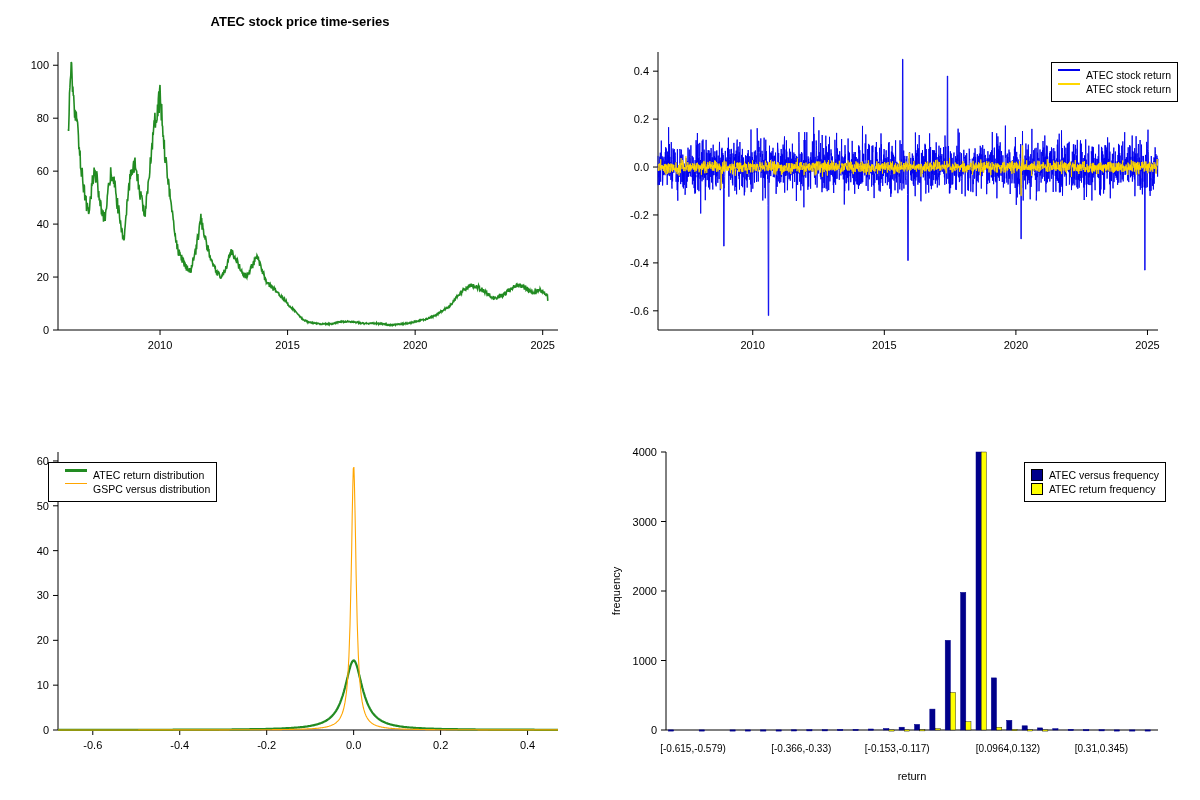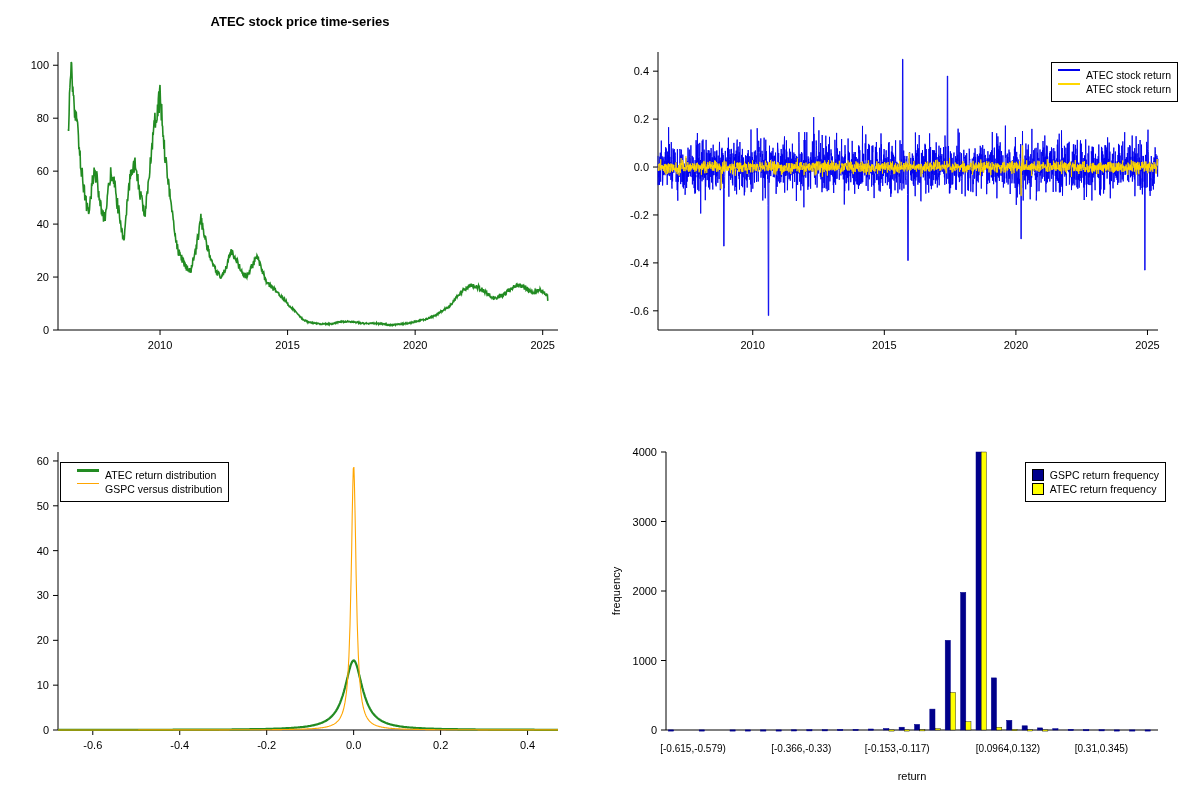--- a/index.html
+++ b/index.html
@@ -118,21 +118,21 @@
           <line x1="58" y1="150.6451612903226" x2="53" y2="150.6451612903226" stroke="#000"></line>
           <text x="49" y="154.6451612903226" text-anchor="end" font-size="11" font-family="Liberation Sans, sans-serif" fill="#000">40</text>
           <line x1="58" y1="105.80645161290323" x2="53" y2="105.80645161290323" stroke="#000"></line>
           <text x="49" y="109.80645161290323" text-anchor="end" font-size="11" font-family="Liberation Sans, sans-serif" fill="#000">50</text>
           <line x1="58" y1="60.96774193548384" x2="53" y2="60.96774193548384" stroke="#000"></line>
           <text x="49" y="64.96774193548384" text-anchor="end" font-size="11" font-family="Liberation Sans, sans-serif" fill="#000">60</text>
           <path d="M58.0,329.9 L58.6,329.9 L59.1,329.9 L59.7,329.9 L60.2,329.9 L60.8,329.9 L61.3,329.9 L61.9,329.9 L62.4,329.9 L63.0,329.9 L63.6,329.9 L64.1,329.9 L64.7,329.9 L65.2,329.9 L65.8,329.9 L66.3,329.9 L66.9,329.9 L67.5,329.9 L68.0,329.9 L68.6,329.9 L69.1,329.9 L69.7,329.9 L70.2,329.9 L70.8,329.9 L71.3,329.9 L71.9,329.9 L72.5,329.9 L73.0,329.9 L73.6,329.9 L74.1,329.9 L74.7,329.9 L75.2,329.9 L75.8,329.9 L76.4,329.9 L76.9,329.9 L77.5,329.9 L78.0,329.9 L78.6,329.9 L79.1,329.9 L79.7,329.9 L80.2,329.9 L80.8,329.9 L81.4,329.9 L81.9,329.9 L82.5,329.9 L83.0,329.9 L83.6,329.9 L84.1,329.9 L84.7,329.9 L85.3,329.9 L85.8,329.9 L86.4,329.9 L86.9,329.9 L87.5,329.9 L88.0,329.9 L88.6,329.9 L89.1,329.9 L89.7,329.9 L90.3,329.9 L90.8,329.9 L91.4,329.9 L91.9,329.9 L92.5,329.9 L93.0,329.9 L93.6,329.9 L94.2,329.9 L94.7,329.9 L95.3,329.9 L95.8,329.9 L96.4,329.9 L96.9,329.9 L97.5,329.9 L98.0,329.9 L98.6,329.9 L99.2,329.9 L99.7,329.9 L100.3,329.9 L100.8,329.9 L101.4,329.9 L101.9,329.9 L102.5,329.9 L103.1,329.9 L103.6,329.9 L104.2,329.9 L104.7,329.9 L105.3,329.9 L105.8,329.9 L106.4,329.9 L106.9,329.9 L107.5,329.9 L108.1,329.9 L108.6,329.9 L109.2,329.9 L109.7,329.9 L110.3,329.9 L110.8,329.9 L111.4,329.9 L111.9,329.9 L112.5,329.9 L113.1,329.9 L113.6,329.9 L114.2,329.9 L114.7,329.9 L115.3,329.9 L115.8,329.9 L116.4,329.9 L117.0,329.9 L117.5,329.9 L118.1,329.9 L118.6,329.9 L119.2,329.9 L119.7,329.9 L120.3,329.8 L120.8,329.8 L121.4,329.8 L122.0,329.8 L122.5,329.8 L123.1,329.8 L123.6,329.8 L124.2,329.8 L124.7,329.8 L125.3,329.8 L125.9,329.8 L126.4,329.8 L127.0,329.8 L127.5,329.8 L128.1,329.8 L128.6,329.8 L129.2,329.8 L129.7,329.8 L130.3,329.8 L130.9,329.8 L131.4,329.8 L132.0,329.8 L132.5,329.8 L133.1,329.8 L133.6,329.8 L134.2,329.8 L134.8,329.8 L135.3,329.8 L135.9,329.8 L136.4,329.8 L137.0,329.8 L137.5,329.8 L138.1,329.8 L138.6,329.8 L139.2,329.8 L139.8,329.8 L140.3,329.8 L140.9,329.8 L141.4,329.8 L142.0,329.8 L142.5,329.8 L143.1,329.8 L143.7,329.8 L144.2,329.8 L144.8,329.8 L145.3,329.8 L145.9,329.8 L146.4,329.8 L147.0,329.8 L147.5,329.8 L148.1,329.8 L148.7,329.8 L149.2,329.8 L149.8,329.8 L150.3,329.8 L150.9,329.8 L151.4,329.8 L152.0,329.8 L152.5,329.8 L153.1,329.8 L153.7,329.8 L154.2,329.8 L154.8,329.8 L155.3,329.8 L155.9,329.8 L156.4,329.8 L157.0,329.8 L157.6,329.8 L158.1,329.8 L158.7,329.8 L159.2,329.8 L159.8,329.8 L160.3,329.8 L160.9,329.8 L161.4,329.8 L162.0,329.8 L162.6,329.8 L163.1,329.8 L163.7,329.8 L164.2,329.8 L164.8,329.8 L165.3,329.8 L165.9,329.8 L166.5,329.8 L167.0,329.8 L167.6,329.8 L168.1,329.8 L168.7,329.8 L169.2,329.8 L169.8,329.8 L170.3,329.8 L170.9,329.8 L171.5,329.8 L172.0,329.8 L172.6,329.8 L173.1,329.7 L173.7,329.7 L174.2,329.7 L174.8,329.7 L175.4,329.7 L175.9,329.7 L176.5,329.7 L177.0,329.7 L177.6,329.7 L178.1,329.7 L178.7,329.7 L179.2,329.7 L179.8,329.7 L180.4,329.7 L180.9,329.7 L181.5,329.7 L182.0,329.7 L182.6,329.7 L183.1,329.7 L183.7,329.7 L184.3,329.7 L184.8,329.7 L185.4,329.7 L185.9,329.7 L186.5,329.7 L187.0,329.7 L187.6,329.7 L188.1,329.7 L188.7,329.7 L189.3,329.7 L189.8,329.7 L190.4,329.7 L190.9,329.7 L191.5,329.7 L192.0,329.7 L192.6,329.7 L193.2,329.7 L193.7,329.7 L194.3,329.7 L194.8,329.7 L195.4,329.7 L195.9,329.7 L196.5,329.7 L197.0,329.7 L197.6,329.7 L198.2,329.7 L198.7,329.7 L199.3,329.7 L199.8,329.7 L200.4,329.7 L200.9,329.6 L201.5,329.6 L202.0,329.6 L202.6,329.6 L203.2,329.6 L203.7,329.6 L204.3,329.6 L204.8,329.6 L205.4,329.6 L205.9,329.6 L206.5,329.6 L207.1,329.6 L207.6,329.6 L208.2,329.6 L208.7,329.6 L209.3,329.6 L209.8,329.6 L210.4,329.6 L210.9,329.6 L211.5,329.6 L212.1,329.6 L212.6,329.6 L213.2,329.6 L213.7,329.6 L214.3,329.6 L214.8,329.6 L215.4,329.6 L216.0,329.6 L216.5,329.6 L217.1,329.6 L217.6,329.6 L218.2,329.6 L218.7,329.6 L219.3,329.5 L219.8,329.5 L220.4,329.5 L221.0,329.5 L221.5,329.5 L222.1,329.5 L222.6,329.5 L223.2,329.5 L223.7,329.5 L224.3,329.5 L224.9,329.5 L225.4,329.5 L226.0,329.5 L226.5,329.5 L227.1,329.5 L227.6,329.5 L228.2,329.5 L228.7,329.5 L229.3,329.5 L229.9,329.5 L230.4,329.5 L231.0,329.5 L231.5,329.5 L232.1,329.4 L232.6,329.4 L233.2,329.4 L233.8,329.4 L234.3,329.4 L234.9,329.4 L235.4,329.4 L236.0,329.4 L236.5,329.4 L237.1,329.4 L237.6,329.4 L238.2,329.4 L238.8,329.4 L239.3,329.4 L239.9,329.4 L240.4,329.4 L241.0,329.4 L241.5,329.4 L242.1,329.3 L242.6,329.3 L243.2,329.3 L243.8,329.3 L244.3,329.3 L244.9,329.3 L245.4,329.3 L246.0,329.3 L246.5,329.3 L247.1,329.3 L247.7,329.3 L248.2,329.3 L248.8,329.3 L249.3,329.3 L249.9,329.2 L250.4,329.2 L251.0,329.2 L251.5,329.2 L252.1,329.2 L252.7,329.2 L253.2,329.2 L253.8,329.2 L254.3,329.2 L254.9,329.2 L255.4,329.2 L256.0,329.1 L256.6,329.1 L257.1,329.1 L257.7,329.1 L258.2,329.1 L258.8,329.1 L259.3,329.1 L259.9,329.1 L260.4,329.1 L261.0,329.1 L261.6,329.0 L262.1,329.0 L262.7,329.0 L263.2,329.0 L263.8,329.0 L264.3,329.0 L264.9,329.0 L265.5,329.0 L266.0,328.9 L266.6,328.9 L267.1,328.9 L267.7,328.9 L268.2,328.9 L268.8,328.9 L269.3,328.9 L269.9,328.8 L270.5,328.8 L271.0,328.8 L271.6,328.8 L272.1,328.8 L272.7,328.8 L273.2,328.8 L273.8,328.7 L274.4,328.7 L274.9,328.7 L275.5,328.7 L276.0,328.7 L276.6,328.6 L277.1,328.6 L277.7,328.6 L278.2,328.6 L278.8,328.6 L279.4,328.5 L279.9,328.5 L280.5,328.5 L281.0,328.5 L281.6,328.5 L282.1,328.4 L282.7,328.4 L283.3,328.4 L283.8,328.4 L284.4,328.3 L284.9,328.3 L285.5,328.3 L286.0,328.2 L286.6,328.2 L287.1,328.2 L287.7,328.2 L288.3,328.1 L288.8,328.1 L289.4,328.1 L289.9,328.0 L290.5,328.0 L291.0,328.0 L291.6,327.9 L292.1,327.9 L292.7,327.9 L293.3,327.8 L293.8,327.8 L294.4,327.7 L294.9,327.7 L295.5,327.7 L296.0,327.6 L296.6,327.6 L297.2,327.5 L297.7,327.5 L298.3,327.4 L298.8,327.4 L299.4,327.3 L299.9,327.3 L300.5,327.2 L301.0,327.2 L301.6,327.1 L302.2,327.0 L302.7,327.0 L303.3,326.9 L303.8,326.8 L304.4,326.8 L304.9,326.7 L305.5,326.6 L306.1,326.6 L306.6,326.5 L307.2,326.4 L307.7,326.3 L308.3,326.2 L308.8,326.1 L309.4,326.0 L309.9,326.0 L310.5,325.9 L311.1,325.8 L311.6,325.6 L312.2,325.5 L312.7,325.4 L313.3,325.3 L313.8,325.2 L314.4,325.1 L315.0,324.9 L315.5,324.8 L316.1,324.6 L316.6,324.5 L317.2,324.3 L317.7,324.2 L318.3,324.0 L318.8,323.8 L319.4,323.6 L320.0,323.4 L320.5,323.2 L321.1,323.0 L321.6,322.8 L322.2,322.6 L322.7,322.4 L323.3,322.1 L323.9,321.8 L324.4,321.6 L325.0,321.3 L325.5,321.0 L326.1,320.7 L326.6,320.3 L327.2,320.0 L327.7,319.6 L328.3,319.2 L328.9,318.8 L329.4,318.4 L330.0,317.9 L330.5,317.4 L331.1,316.9 L331.6,316.4 L332.2,315.8 L332.7,315.2 L333.3,314.6 L333.9,313.9 L334.4,313.2 L335.0,312.4 L335.5,311.6 L336.1,310.8 L336.6,309.8 L337.2,308.9 L337.8,307.9 L338.3,306.8 L338.9,305.6 L339.4,304.4 L340.0,303.1 L340.5,301.7 L341.1,300.2 L341.6,298.7 L342.2,297.0 L342.8,295.3 L343.3,293.5 L343.9,291.6 L344.4,289.6 L345.0,287.5 L345.5,285.4 L346.1,283.1 L346.7,280.9 L347.2,278.6 L347.8,276.3 L348.3,274.0 L348.9,271.7 L349.4,269.6 L350.0,267.6 L350.5,265.7 L351.1,264.1 L351.7,262.8 L352.2,261.7 L352.8,261.0 L353.3,260.6 L353.9,260.5 L354.4,260.9 L355.0,261.5 L355.6,262.6 L356.1,263.9 L356.7,265.5 L357.2,267.3 L357.8,269.3 L358.3,271.4 L358.9,273.6 L359.4,275.9 L360.0,278.2 L360.6,280.5 L361.1,282.8 L361.7,285.0 L362.2,287.2 L362.8,289.3 L363.3,291.3 L363.9,293.2 L364.5,295.0 L365.0,296.8 L365.6,298.4 L366.1,300.0 L366.7,301.5 L367.2,302.9 L367.8,304.2 L368.3,305.4 L368.9,306.6 L369.5,307.7 L370.0,308.7 L370.6,309.7 L371.1,310.6 L371.7,311.5 L372.2,312.3 L372.8,313.1 L373.4,313.8 L373.9,314.5 L374.5,315.1 L375.0,315.7 L375.6,316.3 L376.1,316.8 L376.7,317.3 L377.2,317.8 L377.8,318.3 L378.4,318.7 L378.9,319.1 L379.5,319.5 L380.0,319.9 L380.6,320.3 L381.1,320.6 L381.7,320.9 L382.2,321.2 L382.8,321.5 L383.4,321.8 L383.9,322.1 L384.5,322.3 L385.0,322.6 L385.6,322.8 L386.1,323.0 L386.7,323.2 L387.3,323.4 L387.8,323.6 L388.4,323.8 L388.9,324.0 L389.5,324.1 L390.0,324.3 L390.6,324.5 L391.1,324.6 L391.7,324.8 L392.3,324.9 L392.8,325.0 L393.4,325.2 L393.9,325.3 L394.5,325.4 L395.0,325.5 L395.6,325.6 L396.2,325.7 L396.7,325.8 L397.3,325.9 L397.8,326.0 L398.4,326.1 L398.9,326.2 L399.5,326.3 L400.0,326.4 L400.6,326.5 L401.2,326.5 L401.7,326.6 L402.3,326.7 L402.8,326.8 L403.4,326.8 L403.9,326.9 L404.5,327.0 L405.1,327.0 L405.6,327.1 L406.2,327.1 L406.7,327.2 L407.3,327.3 L407.8,327.3 L408.4,327.4 L408.9,327.4 L409.5,327.5 L410.1,327.5 L410.6,327.6 L411.2,327.6 L411.7,327.6 L412.3,327.7 L412.8,327.7 L413.4,327.8 L414.0,327.8 L414.5,327.9 L415.1,327.9 L415.6,327.9 L416.2,328.0 L416.7,328.0 L417.3,328.0 L417.8,328.1 L418.4,328.1 L419.0,328.1 L419.5,328.2 L420.1,328.2 L420.6,328.2 L421.2,328.2 L421.7,328.3 L422.3,328.3 L422.8,328.3 L423.4,328.4 L424.0,328.4 L424.5,328.4 L425.1,328.4 L425.6,328.5 L426.2,328.5 L426.7,328.5 L427.3,328.5 L427.9,328.5 L428.4,328.6 L429.0,328.6 L429.5,328.6 L430.1,328.6 L430.6,328.6 L431.2,328.7 L431.7,328.7 L432.3,328.7 L432.9,328.7 L433.4,328.7 L434.0,328.8 L434.5,328.8 L435.1,328.8 L435.6,328.8 L436.2,328.8 L436.8,328.8 L437.3,328.8 L437.9,328.9 L438.4,328.9 L439.0,328.9 L439.5,328.9 L440.1,328.9 L440.6,328.9 L441.2,328.9 L441.8,329.0 L442.3,329.0 L442.9,329.0 L443.4,329.0 L444.0,329.0 L444.5,329.0 L445.1,329.0 L445.7,329.0 L446.2,329.1 L446.8,329.1 L447.3,329.1 L447.9,329.1 L448.4,329.1 L449.0,329.1 L449.5,329.1 L450.1,329.1 L450.7,329.1 L451.2,329.1 L451.8,329.2 L452.3,329.2 L452.9,329.2 L453.4,329.2 L454.0,329.2 L454.6,329.2 L455.1,329.2 L455.7,329.2 L456.2,329.2 L456.8,329.2 L457.3,329.2 L457.9,329.3 L458.4,329.3 L459.0,329.3 L459.6,329.3 L460.1,329.3 L460.7,329.3 L461.2,329.3 L461.8,329.3 L462.3,329.3 L462.9,329.3 L463.5,329.3 L464.0,329.3 L464.6,329.3 L465.1,329.3 L465.7,329.4 L466.2,329.4 L466.8,329.4 L467.3,329.4 L467.9,329.4 L468.5,329.4 L469.0,329.4 L469.6,329.4 L470.1,329.4 L470.7,329.4 L471.2,329.4 L471.8,329.4 L472.3,329.4 L472.9,329.4 L473.5,329.4 L474.0,329.4 L474.6,329.4 L475.1,329.4 L475.7,329.5 L476.2,329.5 L476.8,329.5 L477.4,329.5 L477.9,329.5 L478.5,329.5 L479.0,329.5 L479.6,329.5 L480.1,329.5 L480.7,329.5 L481.2,329.5 L481.8,329.5 L482.4,329.5 L482.9,329.5 L483.5,329.5 L484.0,329.5 L484.6,329.5 L485.1,329.5 L485.7,329.5 L486.3,329.5 L486.8,329.5 L487.4,329.5 L487.9,329.5 L488.5,329.6 L489.0,329.6 L489.6,329.6 L490.1,329.6 L490.7,329.6 L491.3,329.6 L491.8,329.6 L492.4,329.6 L492.9,329.6 L493.5,329.6 L494.0,329.6 L494.6,329.6 L495.2,329.6 L495.7,329.6 L496.3,329.6 L496.8,329.6 L497.4,329.6 L497.9,329.6 L498.5,329.6 L499.0,329.6 L499.6,329.6 L500.2,329.6 L500.7,329.6 L501.3,329.6 L501.8,329.6 L502.4,329.6 L502.9,329.6 L503.5,329.6 L504.1,329.6 L504.6,329.6 L505.2,329.6 L505.7,329.6 L506.3,329.6 L506.8,329.7 L507.4,329.7 L507.9,329.7 L508.5,329.7 L509.1,329.7 L509.6,329.7 L510.2,329.7 L510.7,329.7 L511.3,329.7 L511.8,329.7 L512.4,329.7 L512.9,329.7 L513.5,329.7 L514.1,329.7 L514.6,329.7 L515.2,329.7 L515.7,329.7 L516.3,329.7 L516.8,329.7 L517.4,329.7 L518.0,329.7 L518.5,329.7 L519.1,329.7 L519.6,329.7 L520.2,329.7 L520.7,329.7 L521.3,329.7 L521.8,329.7 L522.4,329.7 L523.0,329.7 L523.5,329.7 L524.1,329.7 L524.6,329.7 L525.2,329.7 L525.7,329.7 L526.3,329.7 L526.9,329.7 L527.4,329.7 L528.0,329.7 L528.5,329.7 L529.1,329.7 L529.6,329.7 L530.2,329.7 L530.7,329.7 L531.3,329.7 L531.9,329.7 L532.4,329.7 L533.0,329.7 L533.5,329.7 L534.1,329.7 L534.6,329.8 L535.2,329.8 L535.8,329.8 L536.3,329.8 L536.9,329.8 L537.4,329.8 L538.0,329.8 L538.5,329.8 L539.1,329.8 L539.6,329.8 L540.2,329.8 L540.8,329.8 L541.3,329.8 L541.9,329.8 L542.4,329.8 L543.0,329.8 L543.5,329.8 L544.1,329.8 L544.7,329.8 L545.2,329.8 L545.8,329.8 L546.3,329.8 L546.9,329.8 L547.4,329.8 L548.0,329.8 L548.5,329.8 L549.1,329.8 L549.7,329.8 L550.2,329.8 L550.8,329.8 L551.3,329.8 L551.9,329.8 L552.4,329.8 L553.0,329.8 L553.6,329.8 L554.1,329.8 L554.7,329.8 L555.2,329.8 L555.8,329.8 L556.3,329.8 L556.9,329.8 L557.4,329.8 L558.0,329.8 " fill="none" stroke="#228B22" stroke-width="2.2"></path>
           <path d="M58.0,330.0 L58.6,330.0 L59.1,330.0 L59.7,330.0 L60.2,330.0 L60.8,330.0 L61.3,330.0 L61.9,330.0 L62.4,330.0 L63.0,330.0 L63.6,330.0 L64.1,330.0 L64.7,330.0 L65.2,330.0 L65.8,330.0 L66.3,330.0 L66.9,330.0 L67.5,330.0 L68.0,330.0 L68.6,330.0 L69.1,330.0 L69.7,330.0 L70.2,330.0 L70.8,330.0 L71.3,330.0 L71.9,330.0 L72.5,330.0 L73.0,330.0 L73.6,330.0 L74.1,330.0 L74.7,330.0 L75.2,330.0 L75.8,330.0 L76.4,330.0 L76.9,330.0 L77.5,330.0 L78.0,330.0 L78.6,330.0 L79.1,330.0 L79.7,330.0 L80.2,330.0 L80.8,330.0 L81.4,330.0 L81.9,330.0 L82.5,330.0 L83.0,330.0 L83.6,330.0 L84.1,330.0 L84.7,330.0 L85.3,330.0 L85.8,330.0 L86.4,330.0 L86.9,330.0 L87.5,330.0 L88.0,330.0 L88.6,330.0 L89.1,330.0 L89.7,330.0 L90.3,330.0 L90.8,330.0 L91.4,330.0 L91.9,330.0 L92.5,330.0 L93.0,330.0 L93.6,330.0 L94.2,330.0 L94.7,330.0 L95.3,330.0 L95.8,330.0 L96.4,330.0 L96.9,330.0 L97.5,330.0 L98.0,330.0 L98.6,330.0 L99.2,330.0 L99.7,330.0 L100.3,330.0 L100.8,330.0 L101.4,330.0 L101.9,330.0 L102.5,330.0 L103.1,330.0 L103.6,330.0 L104.2,330.0 L104.7,330.0 L105.3,330.0 L105.8,330.0 L106.4,330.0 L106.9,330.0 L107.5,330.0 L108.1,330.0 L108.6,330.0 L109.2,330.0 L109.7,330.0 L110.3,330.0 L110.8,330.0 L111.4,330.0 L111.9,330.0 L112.5,330.0 L113.1,330.0 L113.6,330.0 L114.2,330.0 L114.7,330.0 L115.3,330.0 L115.8,330.0 L116.4,330.0 L117.0,330.0 L117.5,330.0 L118.1,330.0 L118.6,330.0 L119.2,330.0 L119.7,330.0 L120.3,330.0 L120.8,330.0 L121.4,330.0 L122.0,330.0 L122.5,330.0 L123.1,330.0 L123.6,330.0 L124.2,330.0 L124.7,330.0 L125.3,330.0 L125.9,330.0 L126.4,330.0 L127.0,330.0 L127.5,330.0 L128.1,330.0 L128.6,330.0 L129.2,330.0 L129.7,330.0 L130.3,330.0 L130.9,330.0 L131.4,330.0 L132.0,330.0 L132.5,330.0 L133.1,330.0 L133.6,330.0 L134.2,330.0 L134.8,330.0 L135.3,330.0 L135.9,330.0 L136.4,330.0 L137.0,330.0 L137.5,330.0 L138.1,330.0 L138.6,329.9 L139.2,329.9 L139.8,329.9 L140.3,329.9 L140.9,329.9 L141.4,329.9 L142.0,329.9 L142.5,329.9 L143.1,329.9 L143.7,329.9 L144.2,329.9 L144.8,329.9 L145.3,329.9 L145.9,329.9 L146.4,329.9 L147.0,329.9 L147.5,329.9 L148.1,329.9 L148.7,329.9 L149.2,329.9 L149.8,329.9 L150.3,329.9 L150.9,329.9 L151.4,329.9 L152.0,329.9 L152.5,329.9 L153.1,329.9 L153.7,329.9 L154.2,329.9 L154.8,329.9 L155.3,329.9 L155.9,329.9 L156.4,329.9 L157.0,329.9 L157.6,329.9 L158.1,329.9 L158.7,329.9 L159.2,329.9 L159.8,329.9 L160.3,329.9 L160.9,329.9 L161.4,329.9 L162.0,329.9 L162.6,329.9 L163.1,329.9 L163.7,329.9 L164.2,329.9 L164.8,329.9 L165.3,329.9 L165.9,329.9 L166.5,329.9 L167.0,329.9 L167.6,329.9 L168.1,329.9 L168.7,329.9 L169.2,329.9 L169.8,329.9 L170.3,329.9 L170.9,329.9 L171.5,329.9 L172.0,329.9 L172.6,329.9 L173.1,329.9 L173.7,329.9 L174.2,329.9 L174.8,329.9 L175.4,329.9 L175.9,329.9 L176.5,329.9 L177.0,329.9 L177.6,329.9 L178.1,329.9 L178.7,329.9 L179.2,329.9 L179.8,329.9 L180.4,329.9 L180.9,329.9 L181.5,329.9 L182.0,329.9 L182.6,329.9 L183.1,329.9 L183.7,329.9 L184.3,329.9 L184.8,329.9 L185.4,329.9 L185.9,329.9 L186.5,329.9 L187.0,329.9 L187.6,329.9 L188.1,329.9 L188.7,329.9 L189.3,329.9 L189.8,329.9 L190.4,329.9 L190.9,329.9 L191.5,329.9 L192.0,329.9 L192.6,329.9 L193.2,329.9 L193.7,329.9 L194.3,329.9 L194.8,329.9 L195.4,329.9 L195.9,329.9 L196.5,329.9 L197.0,329.9 L197.6,329.9 L198.2,329.9 L198.7,329.9 L199.3,329.9 L199.8,329.9 L200.4,329.9 L200.9,329.9 L201.5,329.9 L202.0,329.9 L202.6,329.9 L203.2,329.9 L203.7,329.9 L204.3,329.9 L204.8,329.9 L205.4,329.9 L205.9,329.9 L206.5,329.9 L207.1,329.9 L207.6,329.9 L208.2,329.9 L208.7,329.9 L209.3,329.9 L209.8,329.9 L210.4,329.9 L210.9,329.9 L211.5,329.9 L212.1,329.9 L212.6,329.9 L213.2,329.9 L213.7,329.9 L214.3,329.9 L214.8,329.9 L215.4,329.9 L216.0,329.9 L216.5,329.9 L217.1,329.9 L217.6,329.9 L218.2,329.9 L218.7,329.9 L219.3,329.9 L219.8,329.9 L220.4,329.9 L221.0,329.9 L221.5,329.9 L222.1,329.9 L222.6,329.9 L223.2,329.9 L223.7,329.9 L224.3,329.9 L224.9,329.9 L225.4,329.9 L226.0,329.9 L226.5,329.9 L227.1,329.9 L227.6,329.9 L228.2,329.9 L228.7,329.9 L229.3,329.9 L229.9,329.8 L230.4,329.8 L231.0,329.8 L231.5,329.8 L232.1,329.8 L232.6,329.8 L233.2,329.8 L233.8,329.8 L234.3,329.8 L234.9,329.8 L235.4,329.8 L236.0,329.8 L236.5,329.8 L237.1,329.8 L237.6,329.8 L238.2,329.8 L238.8,329.8 L239.3,329.8 L239.9,329.8 L240.4,329.8 L241.0,329.8 L241.5,329.8 L242.1,329.8 L242.6,329.8 L243.2,329.8 L243.8,329.8 L244.3,329.8 L244.9,329.8 L245.4,329.8 L246.0,329.8 L246.5,329.8 L247.1,329.8 L247.7,329.8 L248.2,329.8 L248.8,329.8 L249.3,329.8 L249.9,329.8 L250.4,329.8 L251.0,329.8 L251.5,329.8 L252.1,329.8 L252.7,329.8 L253.2,329.8 L253.8,329.8 L254.3,329.8 L254.9,329.8 L255.4,329.8 L256.0,329.8 L256.6,329.8 L257.1,329.8 L257.7,329.7 L258.2,329.7 L258.8,329.7 L259.3,329.7 L259.9,329.7 L260.4,329.7 L261.0,329.7 L261.6,329.7 L262.1,329.7 L262.7,329.7 L263.2,329.7 L263.8,329.7 L264.3,329.7 L264.9,329.7 L265.5,329.7 L266.0,329.7 L266.6,329.7 L267.1,329.7 L267.7,329.7 L268.2,329.7 L268.8,329.7 L269.3,329.7 L269.9,329.7 L270.5,329.7 L271.0,329.7 L271.6,329.7 L272.1,329.7 L272.7,329.6 L273.2,329.6 L273.8,329.6 L274.4,329.6 L274.9,329.6 L275.5,329.6 L276.0,329.6 L276.6,329.6 L277.1,329.6 L277.7,329.6 L278.2,329.6 L278.8,329.6 L279.4,329.6 L279.9,329.6 L280.5,329.6 L281.0,329.6 L281.6,329.6 L282.1,329.5 L282.7,329.5 L283.3,329.5 L283.8,329.5 L284.4,329.5 L284.9,329.5 L285.5,329.5 L286.0,329.5 L286.6,329.5 L287.1,329.5 L287.7,329.5 L288.3,329.5 L288.8,329.5 L289.4,329.4 L289.9,329.4 L290.5,329.4 L291.0,329.4 L291.6,329.4 L292.1,329.4 L292.7,329.4 L293.3,329.4 L293.8,329.4 L294.4,329.3 L294.9,329.3 L295.5,329.3 L296.0,329.3 L296.6,329.3 L297.2,329.3 L297.7,329.3 L298.3,329.2 L298.8,329.2 L299.4,329.2 L299.9,329.2 L300.5,329.2 L301.0,329.2 L301.6,329.1 L302.2,329.1 L302.7,329.1 L303.3,329.1 L303.8,329.1 L304.4,329.1 L304.9,329.0 L305.5,329.0 L306.1,329.0 L306.6,329.0 L307.2,328.9 L307.7,328.9 L308.3,328.9 L308.8,328.9 L309.4,328.8 L309.9,328.8 L310.5,328.8 L311.1,328.7 L311.6,328.7 L312.2,328.7 L312.7,328.6 L313.3,328.6 L313.8,328.5 L314.4,328.5 L315.0,328.5 L315.5,328.4 L316.1,328.4 L316.6,328.3 L317.2,328.3 L317.7,328.2 L318.3,328.2 L318.8,328.1 L319.4,328.0 L320.0,328.0 L320.5,327.9 L321.1,327.8 L321.6,327.8 L322.2,327.7 L322.7,327.6 L323.3,327.5 L323.9,327.4 L324.4,327.3 L325.0,327.2 L325.5,327.1 L326.1,327.0 L326.6,326.9 L327.2,326.7 L327.7,326.6 L328.3,326.5 L328.9,326.3 L329.4,326.1 L330.0,325.9 L330.5,325.7 L331.1,325.5 L331.6,325.3 L332.2,325.1 L332.7,324.8 L333.3,324.5 L333.9,324.2 L334.4,323.9 L335.0,323.5 L335.5,323.1 L336.1,322.7 L336.6,322.2 L337.2,321.7 L337.8,321.2 L338.3,320.5 L338.9,319.8 L339.4,319.1 L340.0,318.2 L340.5,317.2 L341.1,316.1 L341.6,314.9 L342.2,313.5 L342.8,311.8 L343.3,310.0 L343.9,307.8 L344.4,305.3 L345.0,302.4 L345.5,299.0 L346.1,294.9 L346.7,289.9 L347.2,284.0 L347.8,276.7 L348.3,267.7 L348.9,256.7 L349.4,242.8 L350.0,225.6 L350.5,204.2 L351.1,178.2 L351.7,148.1 L352.2,116.0 L352.8,87.0 L353.3,68.6 L353.9,67.1 L354.4,83.0 L355.0,110.8 L355.6,142.8 L356.1,173.5 L356.7,200.2 L357.2,222.3 L357.8,240.2 L358.3,254.6 L358.9,266.1 L359.4,275.3 L360.0,282.9 L360.6,289.0 L361.1,294.1 L361.7,298.3 L362.2,301.9 L362.8,304.9 L363.3,307.5 L363.9,309.7 L364.5,311.6 L365.0,313.2 L365.6,314.6 L366.1,315.9 L366.7,317.0 L367.2,318.0 L367.8,318.9 L368.3,319.7 L368.9,320.4 L369.5,321.1 L370.0,321.6 L370.6,322.2 L371.1,322.6 L371.7,323.1 L372.2,323.5 L372.8,323.8 L373.4,324.2 L373.9,324.5 L374.5,324.8 L375.0,325.0 L375.6,325.3 L376.1,325.5 L376.7,325.7 L377.2,325.9 L377.8,326.1 L378.4,326.3 L378.9,326.4 L379.5,326.6 L380.0,326.7 L380.6,326.8 L381.1,327.0 L381.7,327.1 L382.2,327.2 L382.8,327.3 L383.4,327.4 L383.9,327.5 L384.5,327.6 L385.0,327.7 L385.6,327.8 L386.1,327.8 L386.7,327.9 L387.3,328.0 L387.8,328.0 L388.4,328.1 L388.9,328.2 L389.5,328.2 L390.0,328.3 L390.6,328.3 L391.1,328.4 L391.7,328.4 L392.3,328.5 L392.8,328.5 L393.4,328.5 L393.9,328.6 L394.5,328.6 L395.0,328.7 L395.6,328.7 L396.2,328.7 L396.7,328.8 L397.3,328.8 L397.8,328.8 L398.4,328.8 L398.9,328.9 L399.5,328.9 L400.0,328.9 L400.6,329.0 L401.2,329.0 L401.7,329.0 L402.3,329.0 L402.8,329.0 L403.4,329.1 L403.9,329.1 L404.5,329.1 L405.1,329.1 L405.6,329.1 L406.2,329.2 L406.7,329.2 L407.3,329.2 L407.8,329.2 L408.4,329.2 L408.9,329.2 L409.5,329.3 L410.1,329.3 L410.6,329.3 L411.2,329.3 L411.7,329.3 L412.3,329.3 L412.8,329.3 L413.4,329.4 L414.0,329.4 L414.5,329.4 L415.1,329.4 L415.6,329.4 L416.2,329.4 L416.7,329.4 L417.3,329.4 L417.8,329.4 L418.4,329.4 L419.0,329.5 L419.5,329.5 L420.1,329.5 L420.6,329.5 L421.2,329.5 L421.7,329.5 L422.3,329.5 L422.8,329.5 L423.4,329.5 L424.0,329.5 L424.5,329.5 L425.1,329.5 L425.6,329.6 L426.2,329.6 L426.7,329.6 L427.3,329.6 L427.9,329.6 L428.4,329.6 L429.0,329.6 L429.5,329.6 L430.1,329.6 L430.6,329.6 L431.2,329.6 L431.7,329.6 L432.3,329.6 L432.9,329.6 L433.4,329.6 L434.0,329.6 L434.5,329.6 L435.1,329.7 L435.6,329.7 L436.2,329.7 L436.8,329.7 L437.3,329.7 L437.9,329.7 L438.4,329.7 L439.0,329.7 L439.5,329.7 L440.1,329.7 L440.6,329.7 L441.2,329.7 L441.8,329.7 L442.3,329.7 L442.9,329.7 L443.4,329.7 L444.0,329.7 L444.5,329.7 L445.1,329.7 L445.7,329.7 L446.2,329.7 L446.8,329.7 L447.3,329.7 L447.9,329.7 L448.4,329.7 L449.0,329.7 L449.5,329.7 L450.1,329.8 L450.7,329.8 L451.2,329.8 L451.8,329.8 L452.3,329.8 L452.9,329.8 L453.4,329.8 L454.0,329.8 L454.6,329.8 L455.1,329.8 L455.7,329.8 L456.2,329.8 L456.8,329.8 L457.3,329.8 L457.9,329.8 L458.4,329.8 L459.0,329.8 L459.6,329.8 L460.1,329.8 L460.7,329.8 L461.2,329.8 L461.8,329.8 L462.3,329.8 L462.9,329.8 L463.5,329.8 L464.0,329.8 L464.6,329.8 L465.1,329.8 L465.7,329.8 L466.2,329.8 L466.8,329.8 L467.3,329.8 L467.9,329.8 L468.5,329.8 L469.0,329.8 L469.6,329.8 L470.1,329.8 L470.7,329.8 L471.2,329.8 L471.8,329.8 L472.3,329.8 L472.9,329.8 L473.5,329.8 L474.0,329.8 L474.6,329.8 L475.1,329.8 L475.7,329.8 L476.2,329.8 L476.8,329.8 L477.4,329.8 L477.9,329.9 L478.5,329.9 L479.0,329.9 L479.6,329.9 L480.1,329.9 L480.7,329.9 L481.2,329.9 L481.8,329.9 L482.4,329.9 L482.9,329.9 L483.5,329.9 L484.0,329.9 L484.6,329.9 L485.1,329.9 L485.7,329.9 L486.3,329.9 L486.8,329.9 L487.4,329.9 L487.9,329.9 L488.5,329.9 L489.0,329.9 L489.6,329.9 L490.1,329.9 L490.7,329.9 L491.3,329.9 L491.8,329.9 L492.4,329.9 L492.9,329.9 L493.5,329.9 L494.0,329.9 L494.6,329.9 L495.2,329.9 L495.7,329.9 L496.3,329.9 L496.8,329.9 L497.4,329.9 L497.9,329.9 L498.5,329.9 L499.0,329.9 L499.6,329.9 L500.2,329.9 L500.7,329.9 L501.3,329.9 L501.8,329.9 L502.4,329.9 L502.9,329.9 L503.5,329.9 L504.1,329.9 L504.6,329.9 L505.2,329.9 L505.7,329.9 L506.3,329.9 L506.8,329.9 L507.4,329.9 L507.9,329.9 L508.5,329.9 L509.1,329.9 L509.6,329.9 L510.2,329.9 L510.7,329.9 L511.3,329.9 L511.8,329.9 L512.4,329.9 L512.9,329.9 L513.5,329.9 L514.1,329.9 L514.6,329.9 L515.2,329.9 L515.7,329.9 L516.3,329.9 L516.8,329.9 L517.4,329.9 L518.0,329.9 L518.5,329.9 L519.1,329.9 L519.6,329.9 L520.2,329.9 L520.7,329.9 L521.3,329.9 L521.8,329.9 L522.4,329.9 L523.0,329.9 L523.5,329.9 L524.1,329.9 L524.6,329.9 L525.2,329.9 L525.7,329.9 L526.3,329.9 L526.9,329.9 L527.4,329.9 L528.0,329.9 L528.5,329.9 L529.1,329.9 L529.6,329.9 L530.2,329.9 L530.7,329.9 L531.3,329.9 L531.9,329.9 L532.4,329.9 L533.0,329.9 L533.5,329.9 L534.1,329.9 L534.6,329.9 L535.2,329.9 L535.8,329.9 L536.3,329.9 L536.9,329.9 L537.4,329.9 L538.0,329.9 L538.5,329.9 L539.1,329.9 L539.6,329.9 L540.2,329.9 L540.8,329.9 L541.3,329.9 L541.9,329.9 L542.4,329.9 L543.0,329.9 L543.5,329.9 L544.1,329.9 L544.7,329.9 L545.2,329.9 L545.8,329.9 L546.3,329.9 L546.9,329.9 L547.4,329.9 L548.0,329.9 L548.5,329.9 L549.1,329.9 L549.7,329.9 L550.2,329.9 L550.8,329.9 L551.3,329.9 L551.9,329.9 L552.4,329.9 L553.0,329.9 L553.6,329.9 L554.1,329.9 L554.7,329.9 L555.2,329.9 L555.8,329.9 L556.3,329.9 L556.9,329.9 L557.4,329.9 L558.0,329.9 " fill="none" stroke="#FFA500" stroke-width="1.1"></path>
         </svg>
       </div>
-    <div class="legend" id="leg3" style="left:60px;top:62px;padding-left:16px;">
+    <div class="legend" id="leg3" style="left:48px;top:62px;padding-left:16px;">
         <div class="legrow">
           <span class="legline" style="border-top-color: rgb(34, 139, 34); border-top-width: 3px;"></span>
           <span>ATEC return distribution</span>
         </div>
         <div class="legrow">
           <span class="legline" style="border-top-color: rgb(255, 165, 0); border-top-width: 1.5px;"></span>
           <span>GSPC versus distribution</span>
         </div>
       </div>
   </div>
@@ -198,21 +198,21 @@
           <rect x="483.6" y="329.6" width="5.2" height="1.2" fill="#00008B" stroke="#00008B" stroke-width="0.5"></rect>
           <rect x="499.0" y="329.7" width="5.2" height="1.2" fill="#00008B" stroke="#00008B" stroke-width="0.5"></rect>
           <rect x="514.3" y="329.9" width="5.2" height="1.2" fill="#00008B" stroke="#00008B" stroke-width="0.5"></rect>
           <rect x="529.7" y="329.9" width="5.2" height="1.2" fill="#00008B" stroke="#00008B" stroke-width="0.5"></rect>
           <rect x="545.1" y="329.9" width="5.2" height="1.2" fill="#00008B" stroke="#00008B" stroke-width="0.5"></rect>
         </svg>
       </div>
     <div class="legend" id="leg4" style="right:34px;top:62px;">
         <div class="legrow">
           <span class="legbox" style="background: rgb(0, 0, 139);"></span>
-          <span>GSPC return frequency</span>
+          <span>ATEC versus frequency</span>
         </div>
         <div class="legrow">
           <span class="legbox" style="background: rgb(255, 255, 0);"></span>
           <span>ATEC return frequency</span>
         </div>
       </div>
   </div>
 
 </div>
 

